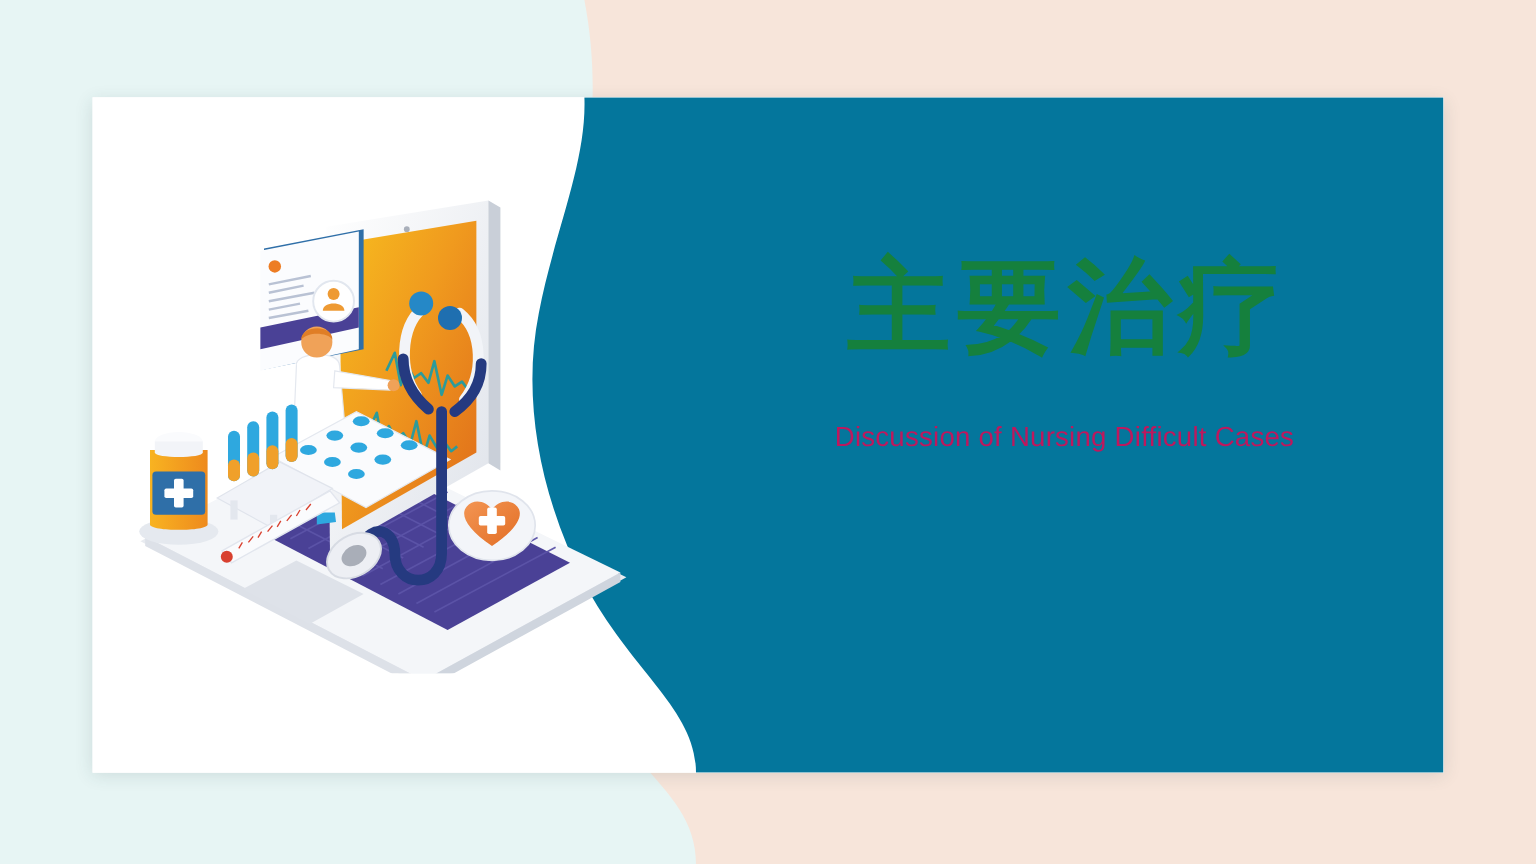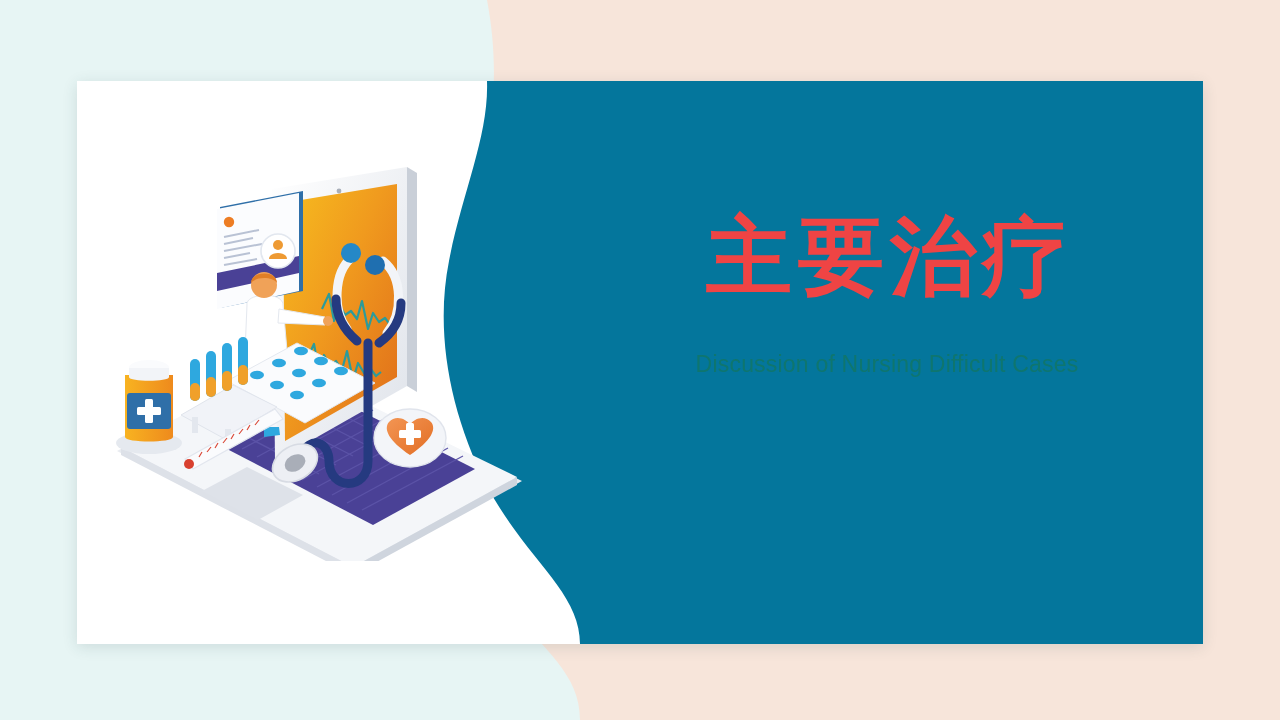--- a/index.html
+++ b/index.html
@@ -51,32 +51,32 @@
   #text-block {
     position: absolute;
     left: 520px;
     top: 130px;
     width: 580px;
     text-align: center;
     z-index: 6;
   }
 
   #slide-title {
-    color: #ef4444;
+    color: #15803d;
     font-size: 86px;
     line-height: 1.05;
     font-weight: bold;
     letter-spacing: 6px;
     margin: 0;
     white-space: nowrap;
     text-indent: 6px;
   }
 
   #slide-subtitle {
-    color: #0f766e;
+    color: #be185d;
     font-size: 23px;
     line-height: 1.3;
     font-weight: normal;
     margin: 49px 0 0 0;
     letter-spacing: 0.2px;
     white-space: nowrap;
   }
 
   
   #illustration {

